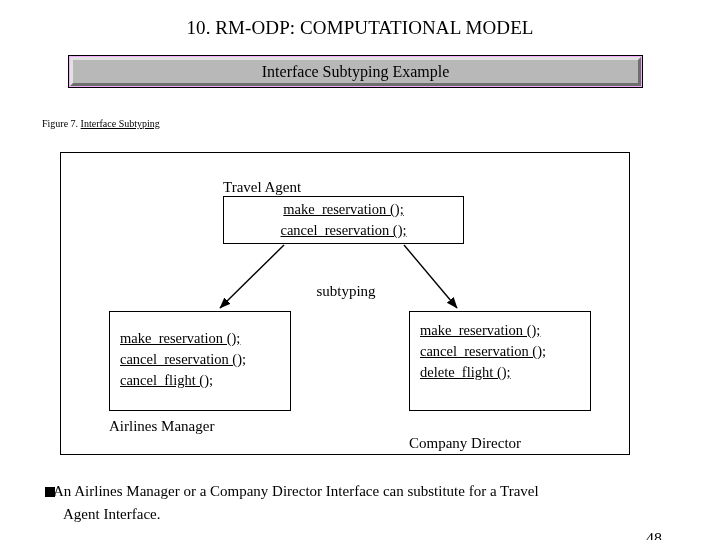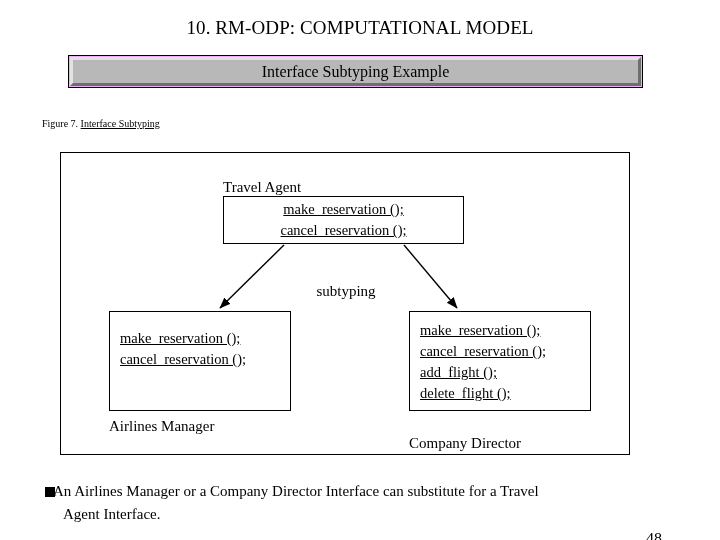--- a/index.html
+++ b/index.html
@@ -235,27 +235,27 @@
     <div id="node-travel-agent" class="node-box">
       <div class="node-lines centered">make_reservation ();</div>
       <div class="node-lines centered">cancel_reservation ();</div>
     </div>
 
     <div id="label-subtyping">subtyping</div>
 
     <div id="node-airlines-manager" class="node-box">
       <div class="node-lines left">make_reservation ();</div>
       <div class="node-lines left">cancel_reservation ();</div>
+      <div class="node-lines left">cancel_flight ();</div>
     </div>
     <div id="caption-airlines-manager" class="node-caption">Airlines Manager</div>
 
     <div id="node-company-director" class="node-box">
       <div class="node-lines left">make_reservation ();</div>
       <div class="node-lines left">cancel_reservation ();</div>
-      <div class="node-lines left">add_flight ();</div>
       <div class="node-lines left">delete_flight ();</div>
     </div>
     <div id="caption-company-director" class="node-caption">Company Director</div>
 
   </div>
 
   <div id="footer-note">
     <span id="bullet-glyph"></span><span>An Airlines Manager or a Company Director Interface can substitute for a Travel</span>
     <span class="note-line2">Agent Interface.</span>
   </div>

